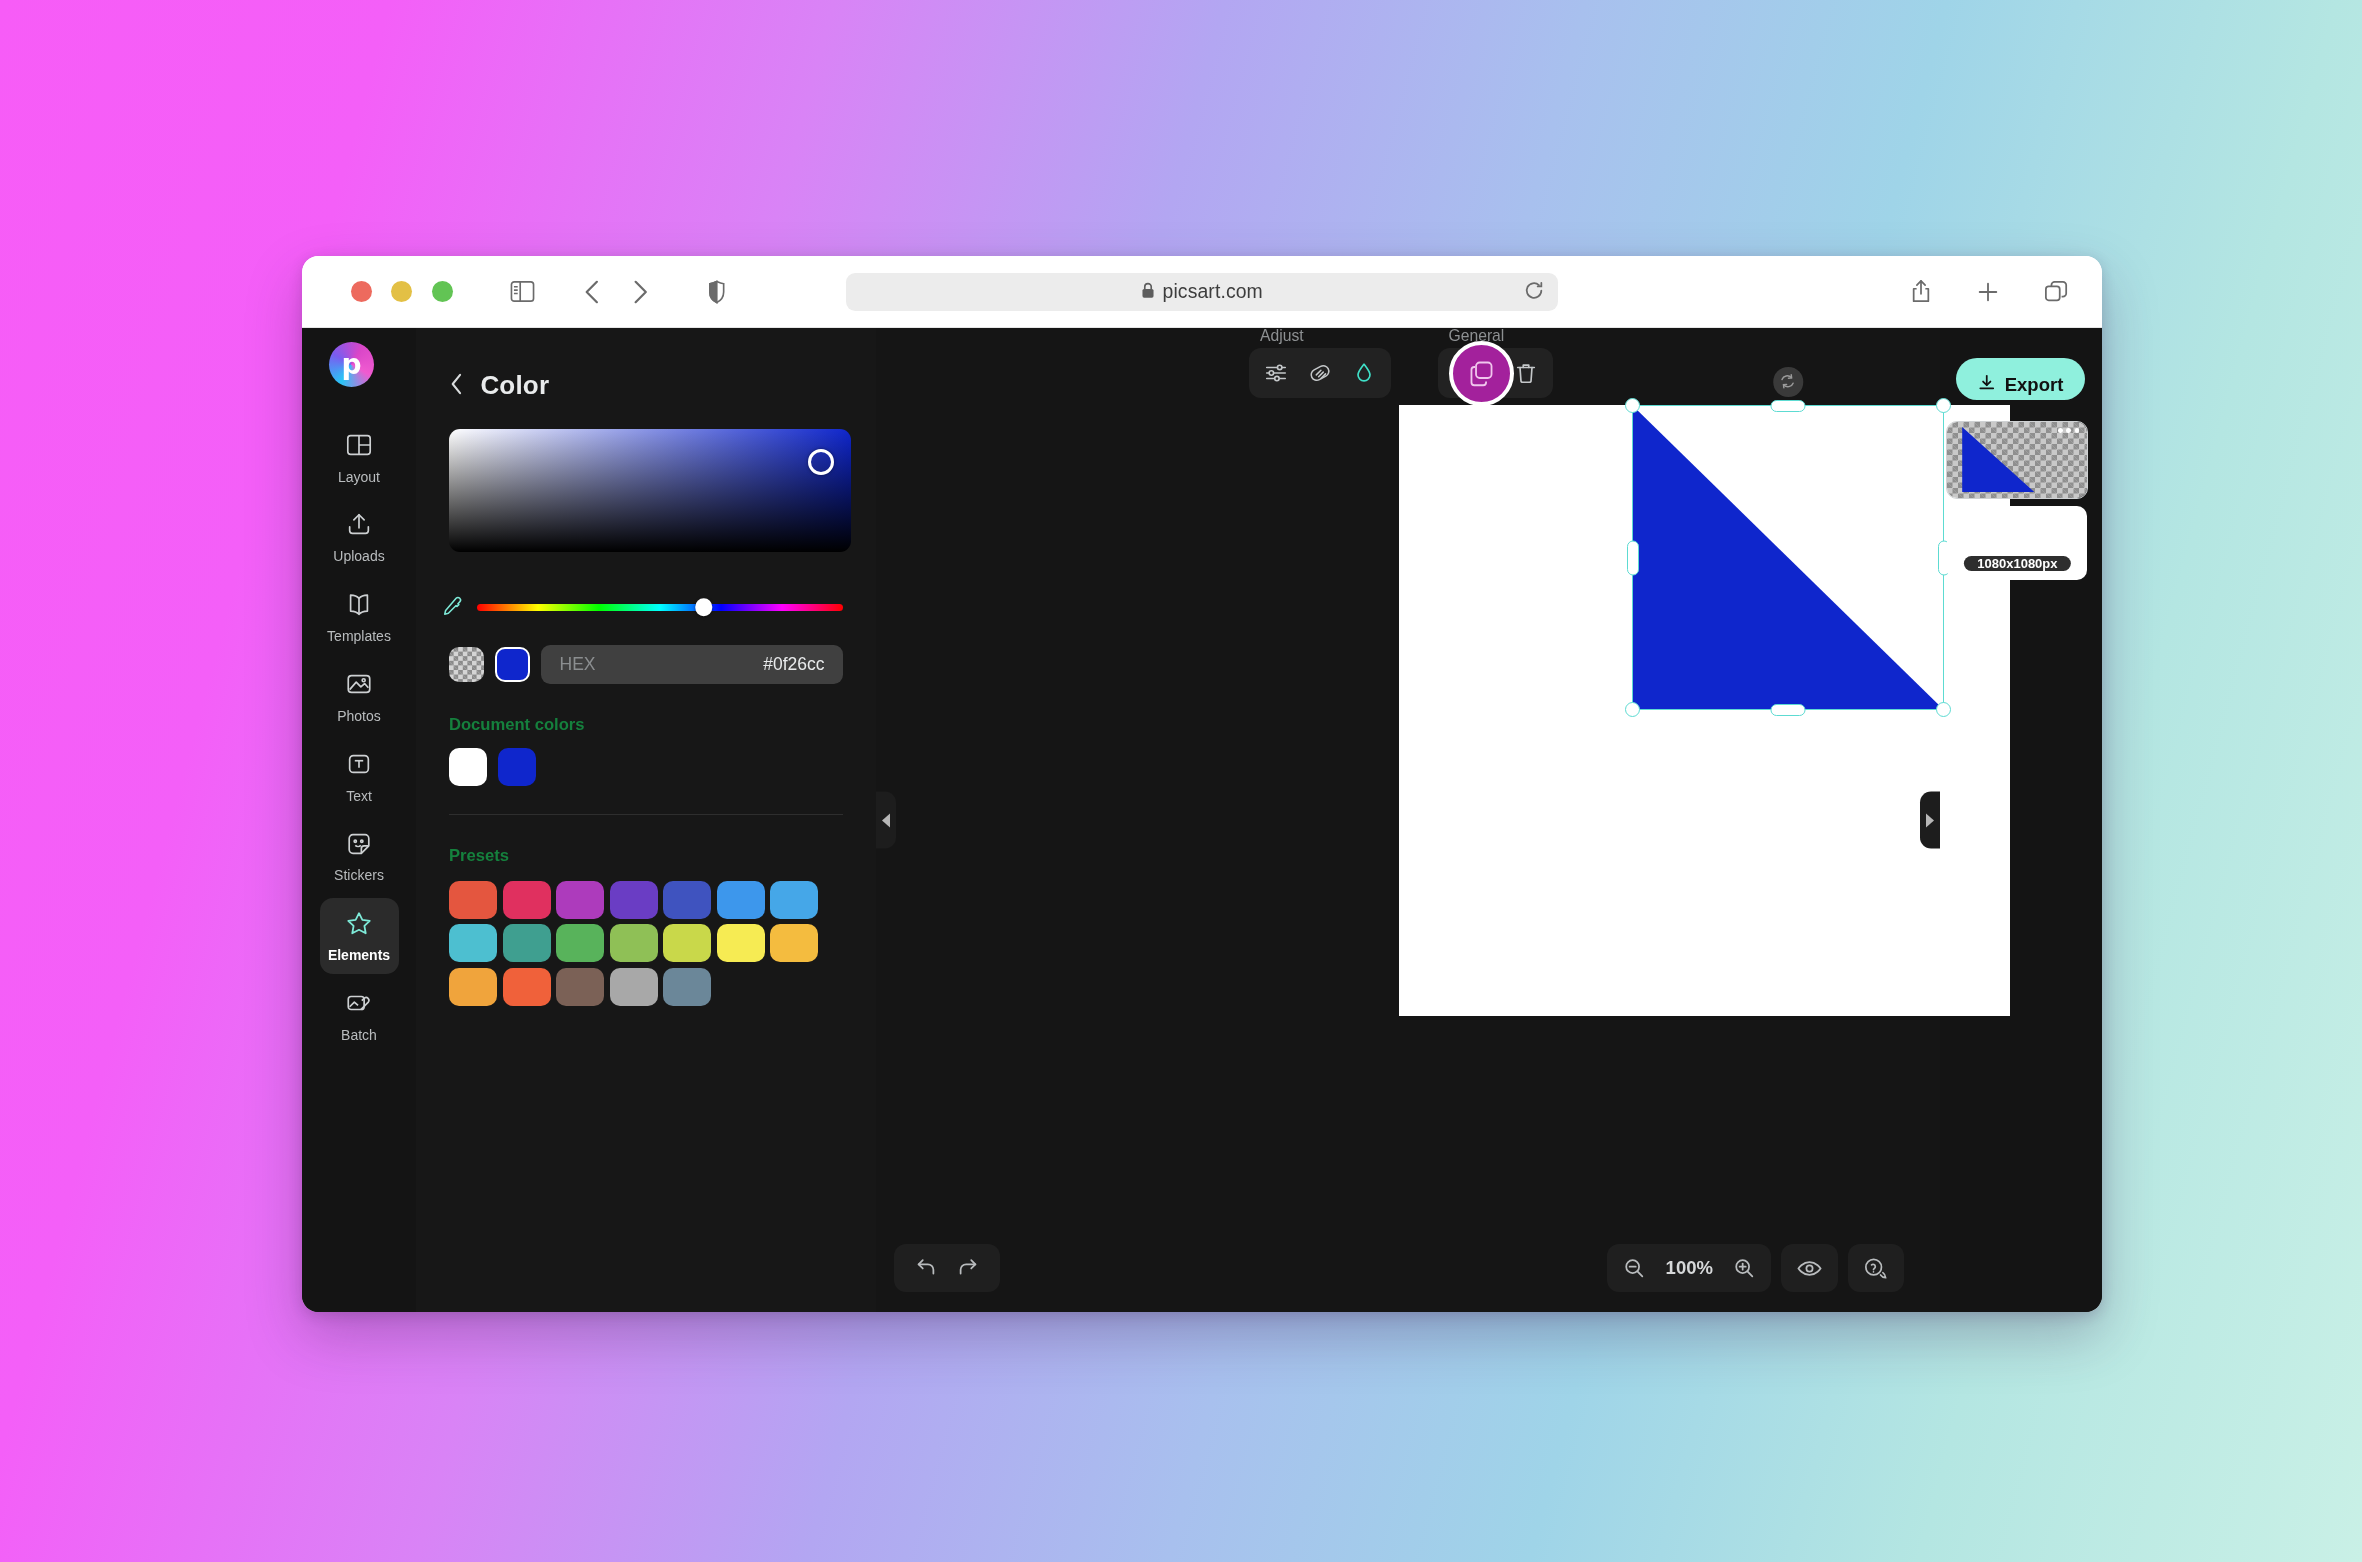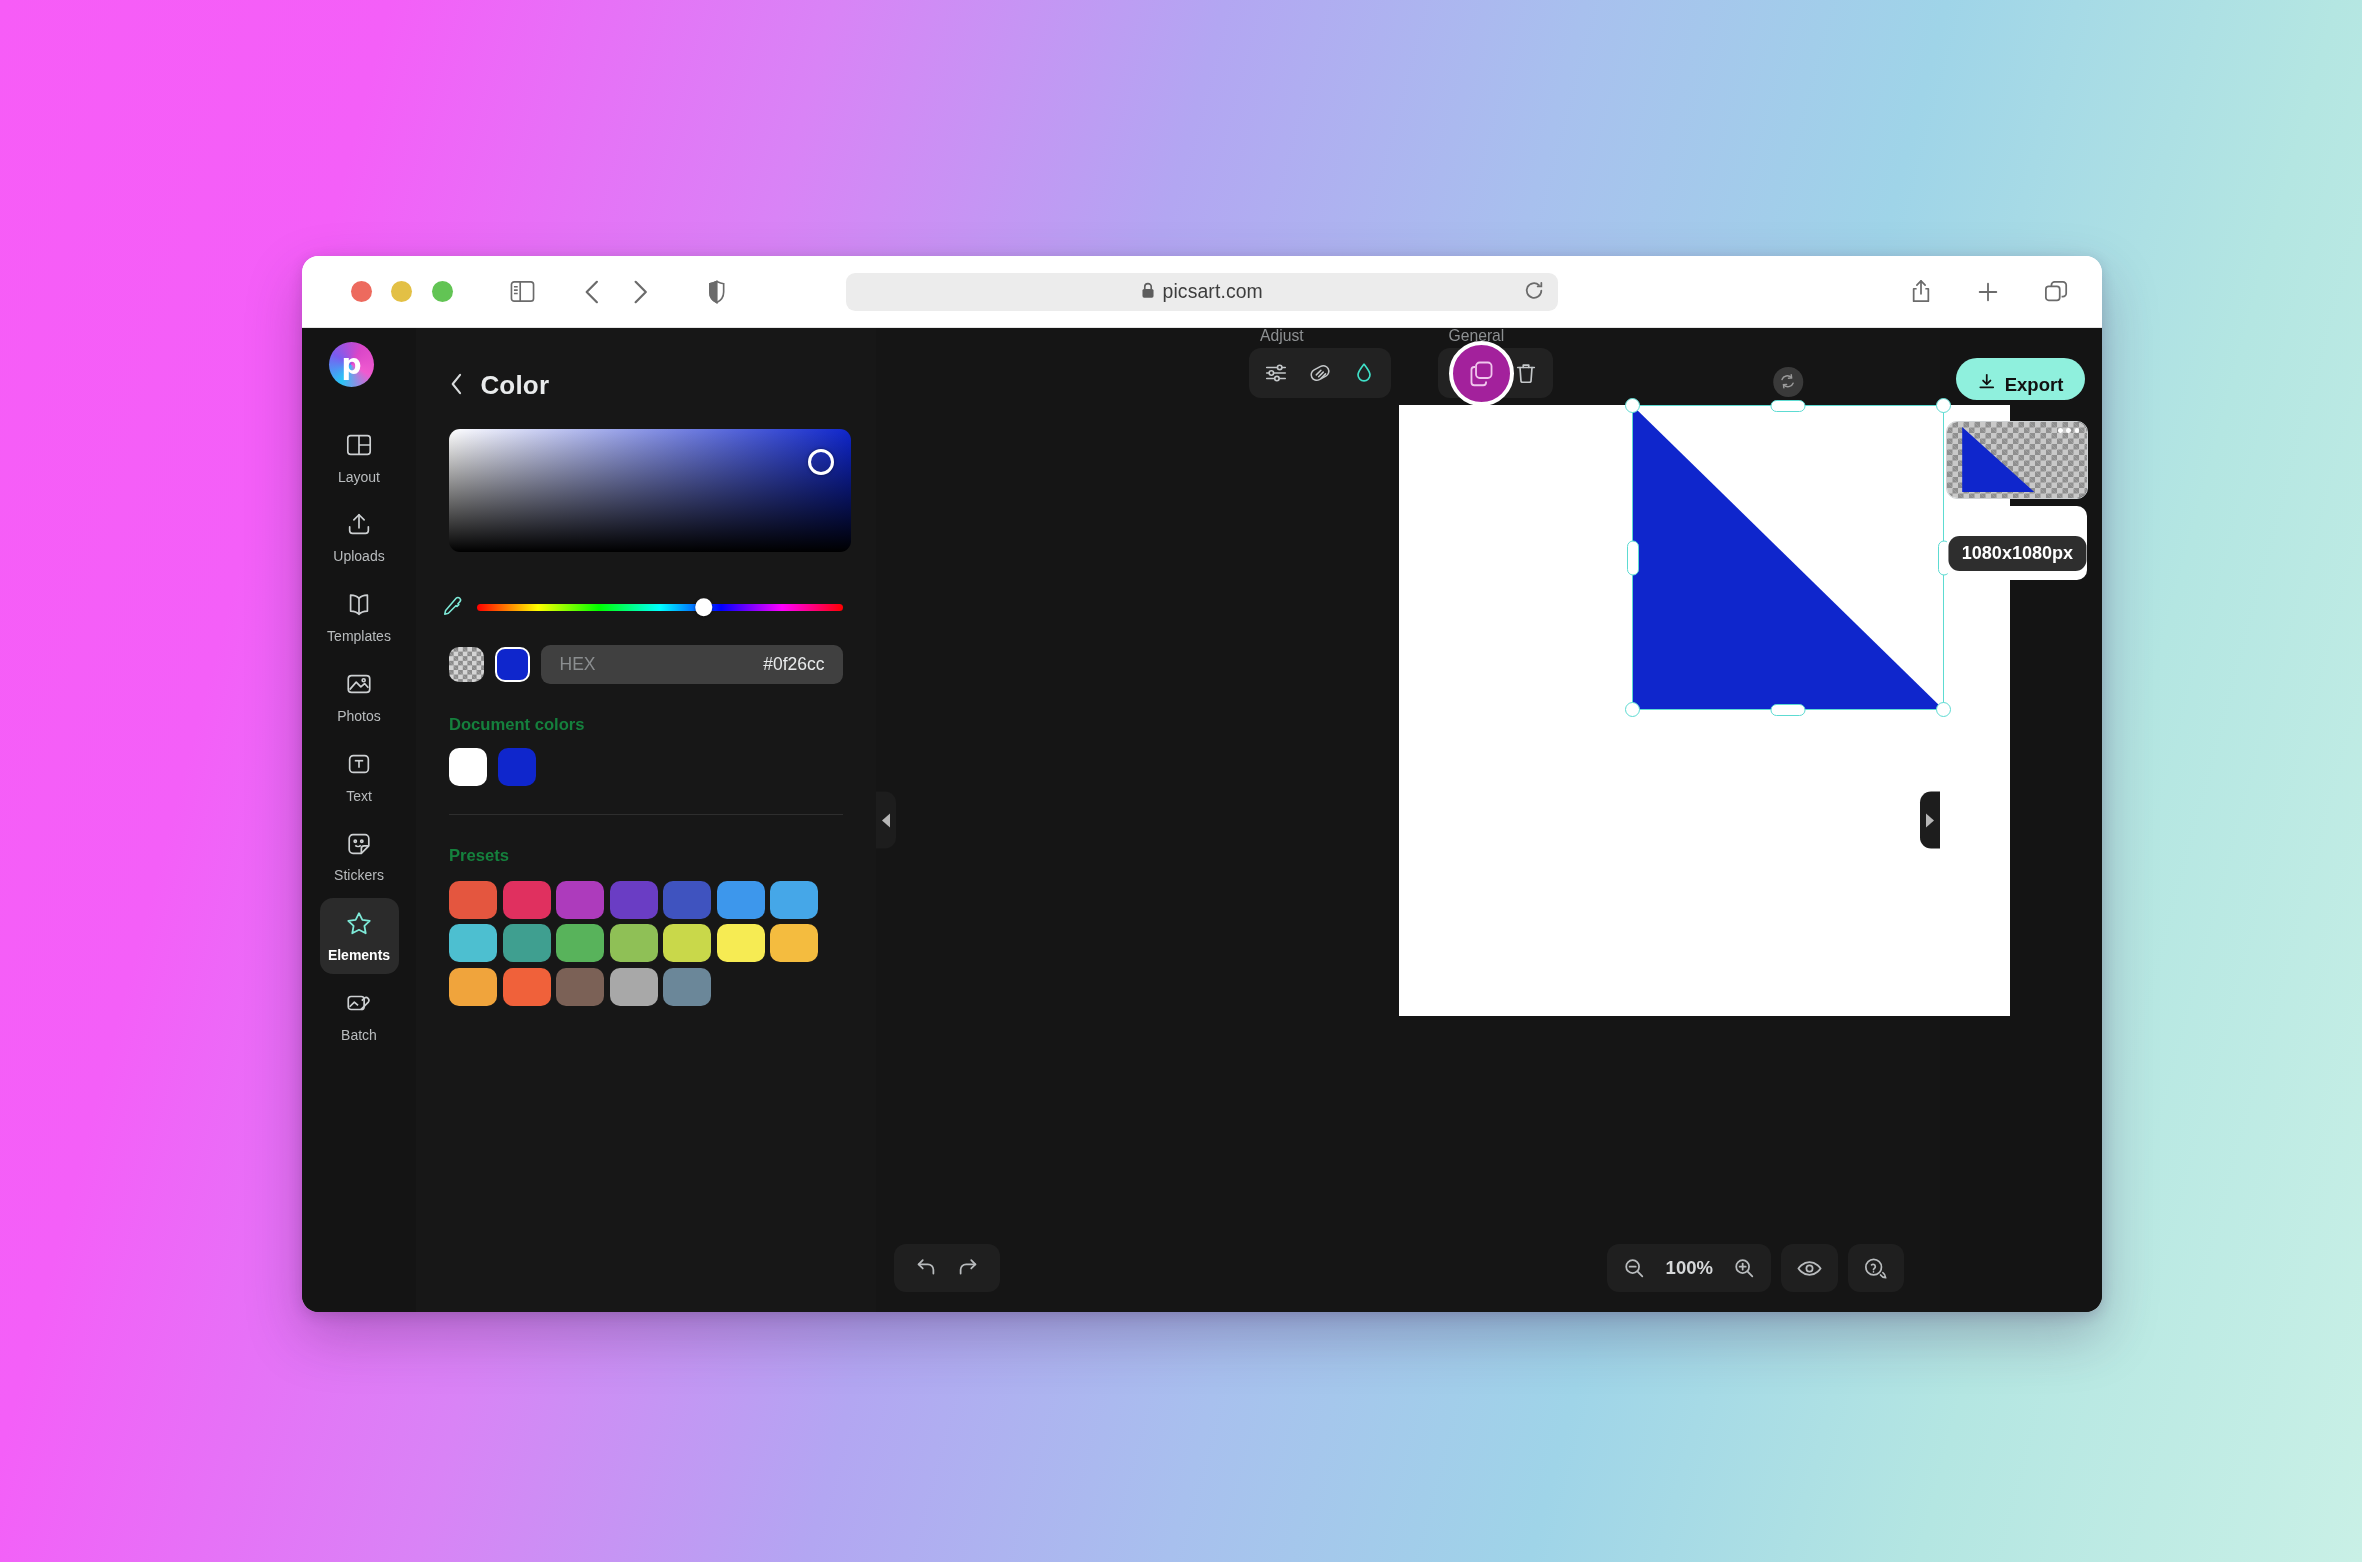--- a/index.html
+++ b/index.html
@@ -180,21 +180,21 @@
     border-radius:12px; display:flex; align-items:center; gap:18.5px; padding:0 20px;
   }
   .bottom-right{ position:absolute; right:36px; bottom:20px; display:flex; gap:10px; align-items:flex-start; }
   .br-group{ height:48px; background:#1f1f1f; border-radius:12px; display:flex; align-items:center; gap:14.8px; padding:0 15.7px; }
   .zoomval{ font-size:18.5px; color:#d6d8d9; font-weight:600; min-width:57px; text-align:center; }
 
   
   .rightcol{ width:162px; flex:0 0 162px; background:#141414; padding:29.5px 13px 0 7.4px; }
   .export-wrap{ display:flex; justify-content:flex-end; padding-right:3.7px; }
   .export{
-    display:flex; align-items:flex-end; gap:9.2px; height:42px; padding:4px 22px;
+    display:flex; align-items:flex-start; gap:9.2px; height:42px; padding:16px 22px;
     background:#8ff0dd; border-radius:21px; color:#111; font-size:18.5px; font-weight:700; cursor:pointer;
   }
   .layers{ margin-top:22px; }
   .layer{
     width:140px; height:76px; border-radius:10px; position:relative; overflow:hidden; cursor:pointer;
   }
   .layer.sel{ outline:1.8px solid #cfd2d4; }
   .layer.checker{
     background-image:
       linear-gradient(45deg,#8f8f8f 25%,transparent 25%,transparent 75%,#8f8f8f 75%),
@@ -203,22 +203,22 @@
   }
   .layer .thumbtri{
     position:absolute; left:14.8px; top:5.5px; width:72px; height:65px;
     background:#0f26cc; clip-path:polygon(0 0, 0 100%, 100% 100%);
   }
   .dots{ position:absolute; right:8.3px; top:6.5px; display:flex; gap:3.7px; }
   .dots i{ width:4.6px; height:4.6px; border-radius:50%; background:#fff; display:block; }
   .layer.white{ background:#ffffff; margin-top:8.3px; height:74px; }
   .size-badge{
     position:absolute; left:50%; transform:translateX(-50%); bottom:9.2px;
-    background:#2e2e2e; color:#fff; font-size:18px; font-weight:700;
-    padding:7px 13px; border-radius:11px; white-space:nowrap;
+    background:#2e2e2e; color:#fff; font-size:13px; font-weight:700;
+    padding:0 13px; border-radius:11px; white-space:nowrap;
   }
 </style>
 </head>
 <body>
 
 <div class="window">
 
   <div class="chrome">
     <div class="traffic">
       <span class="dot r"></span>

